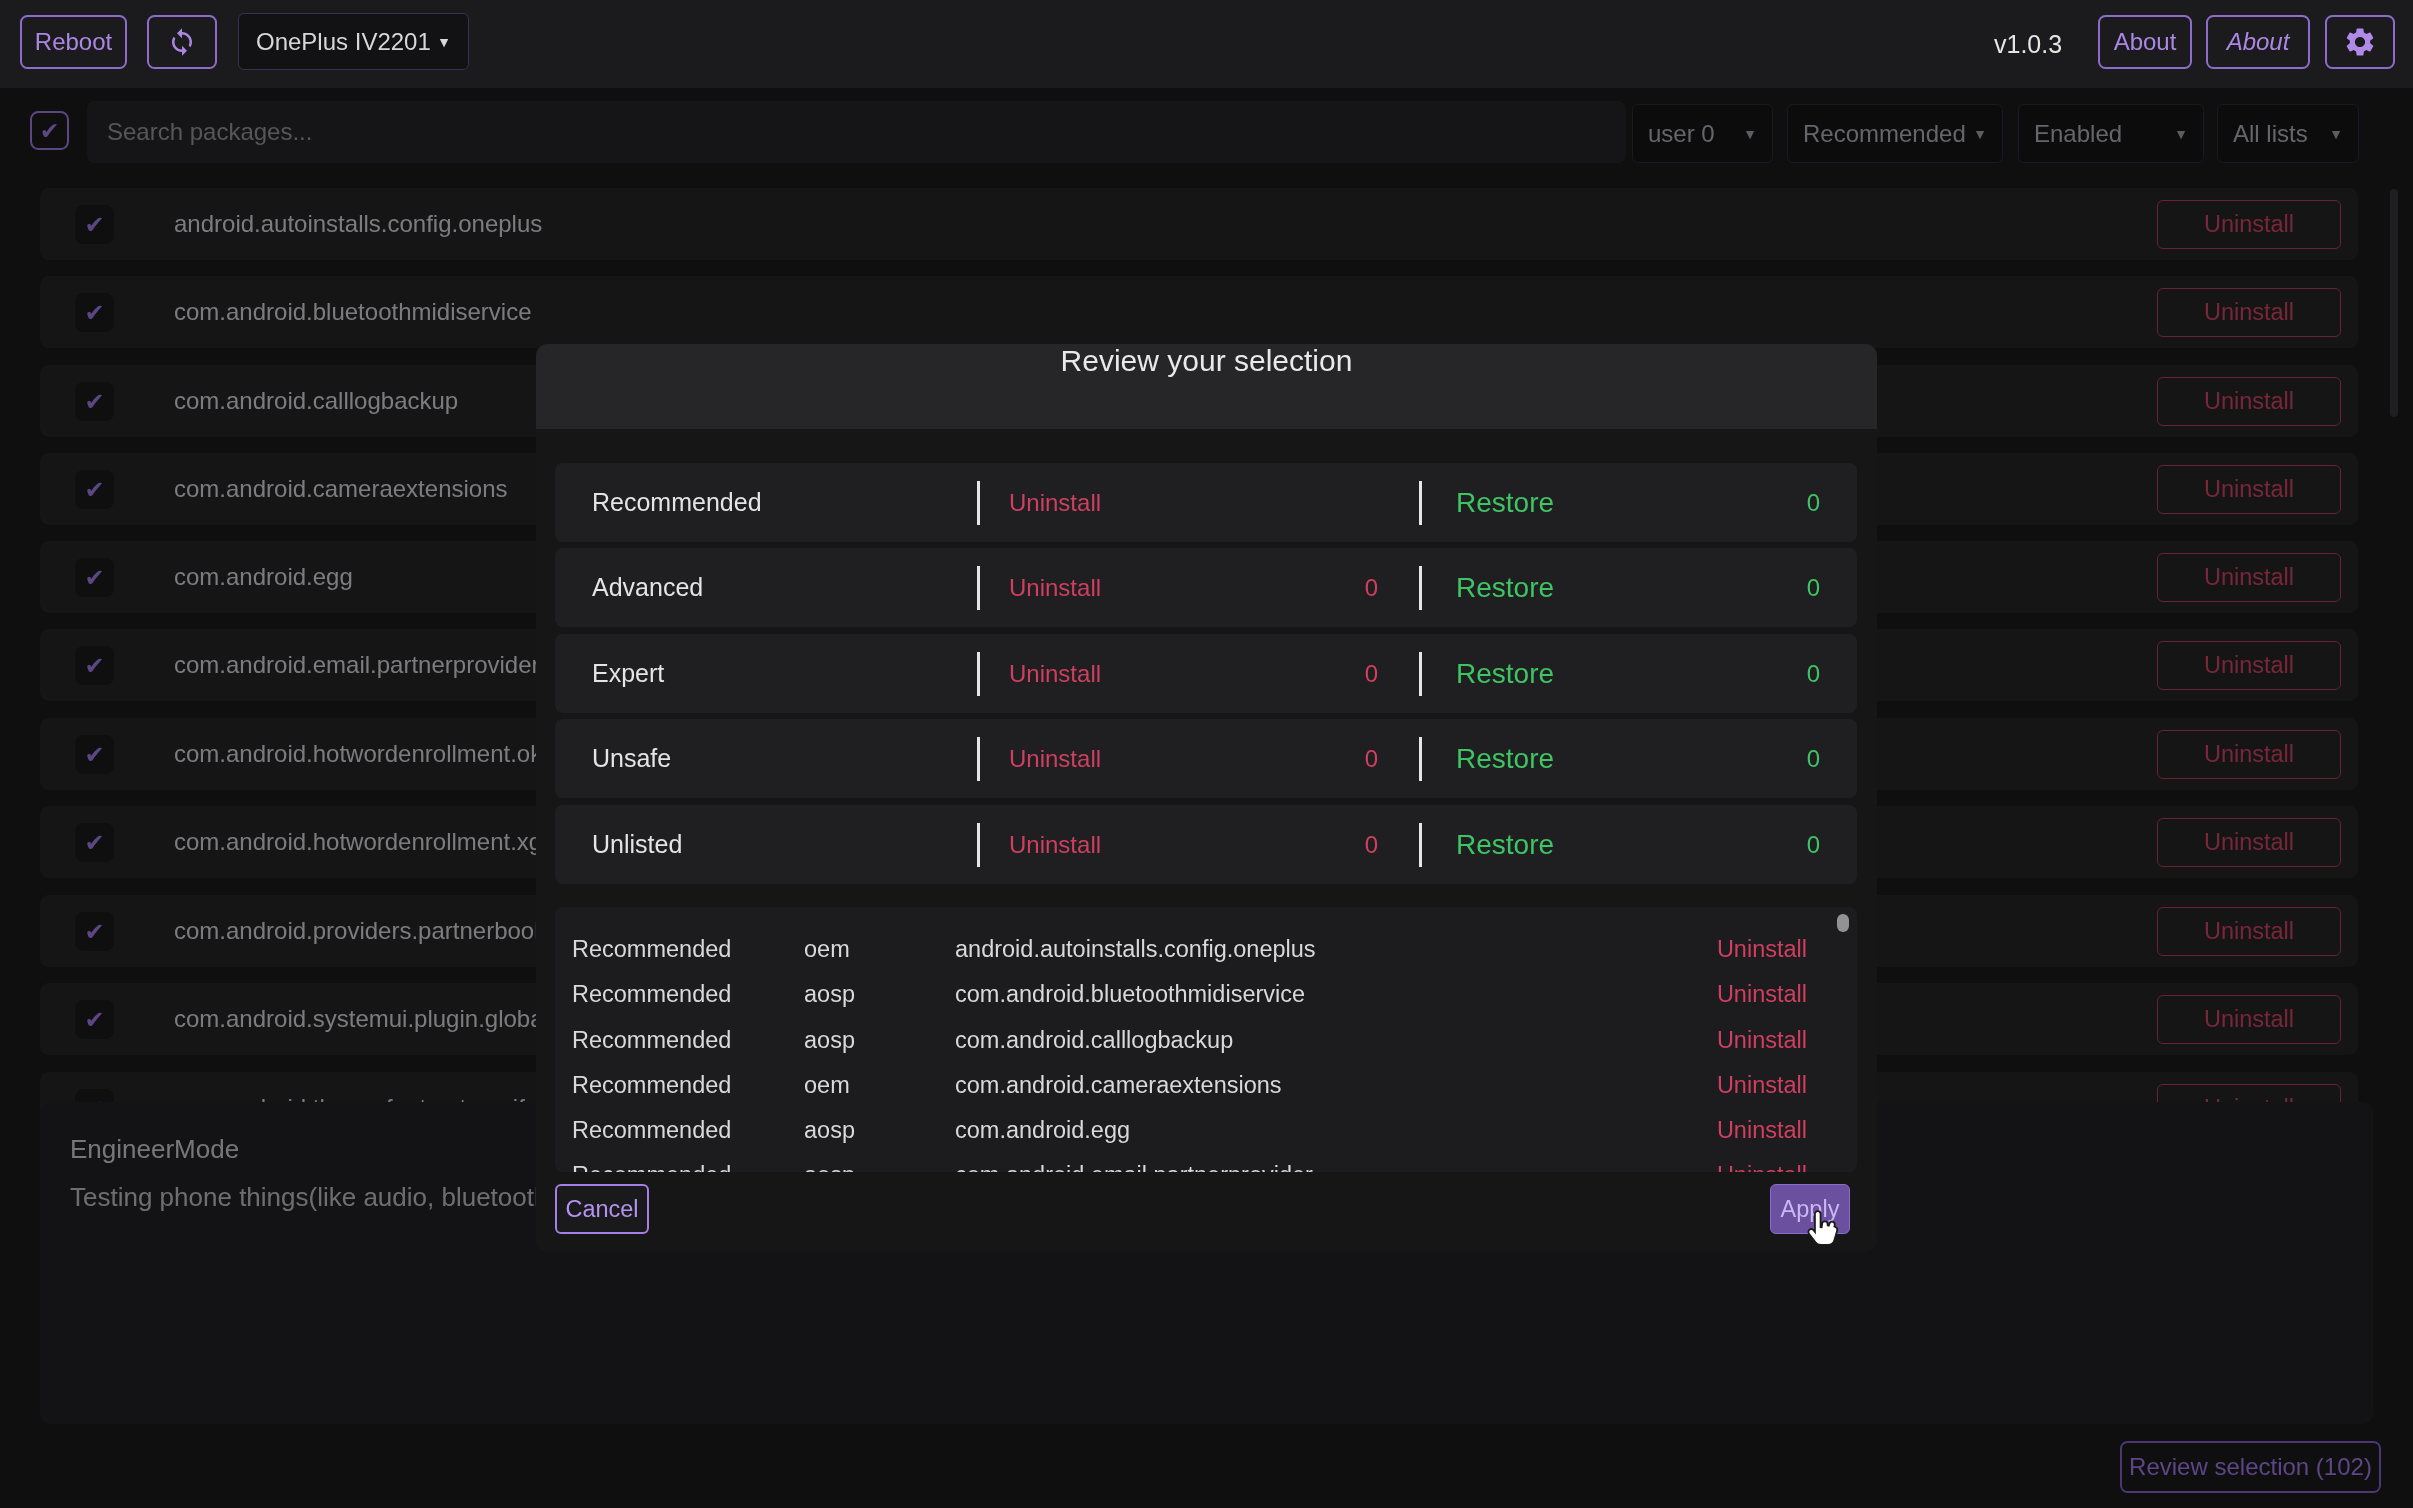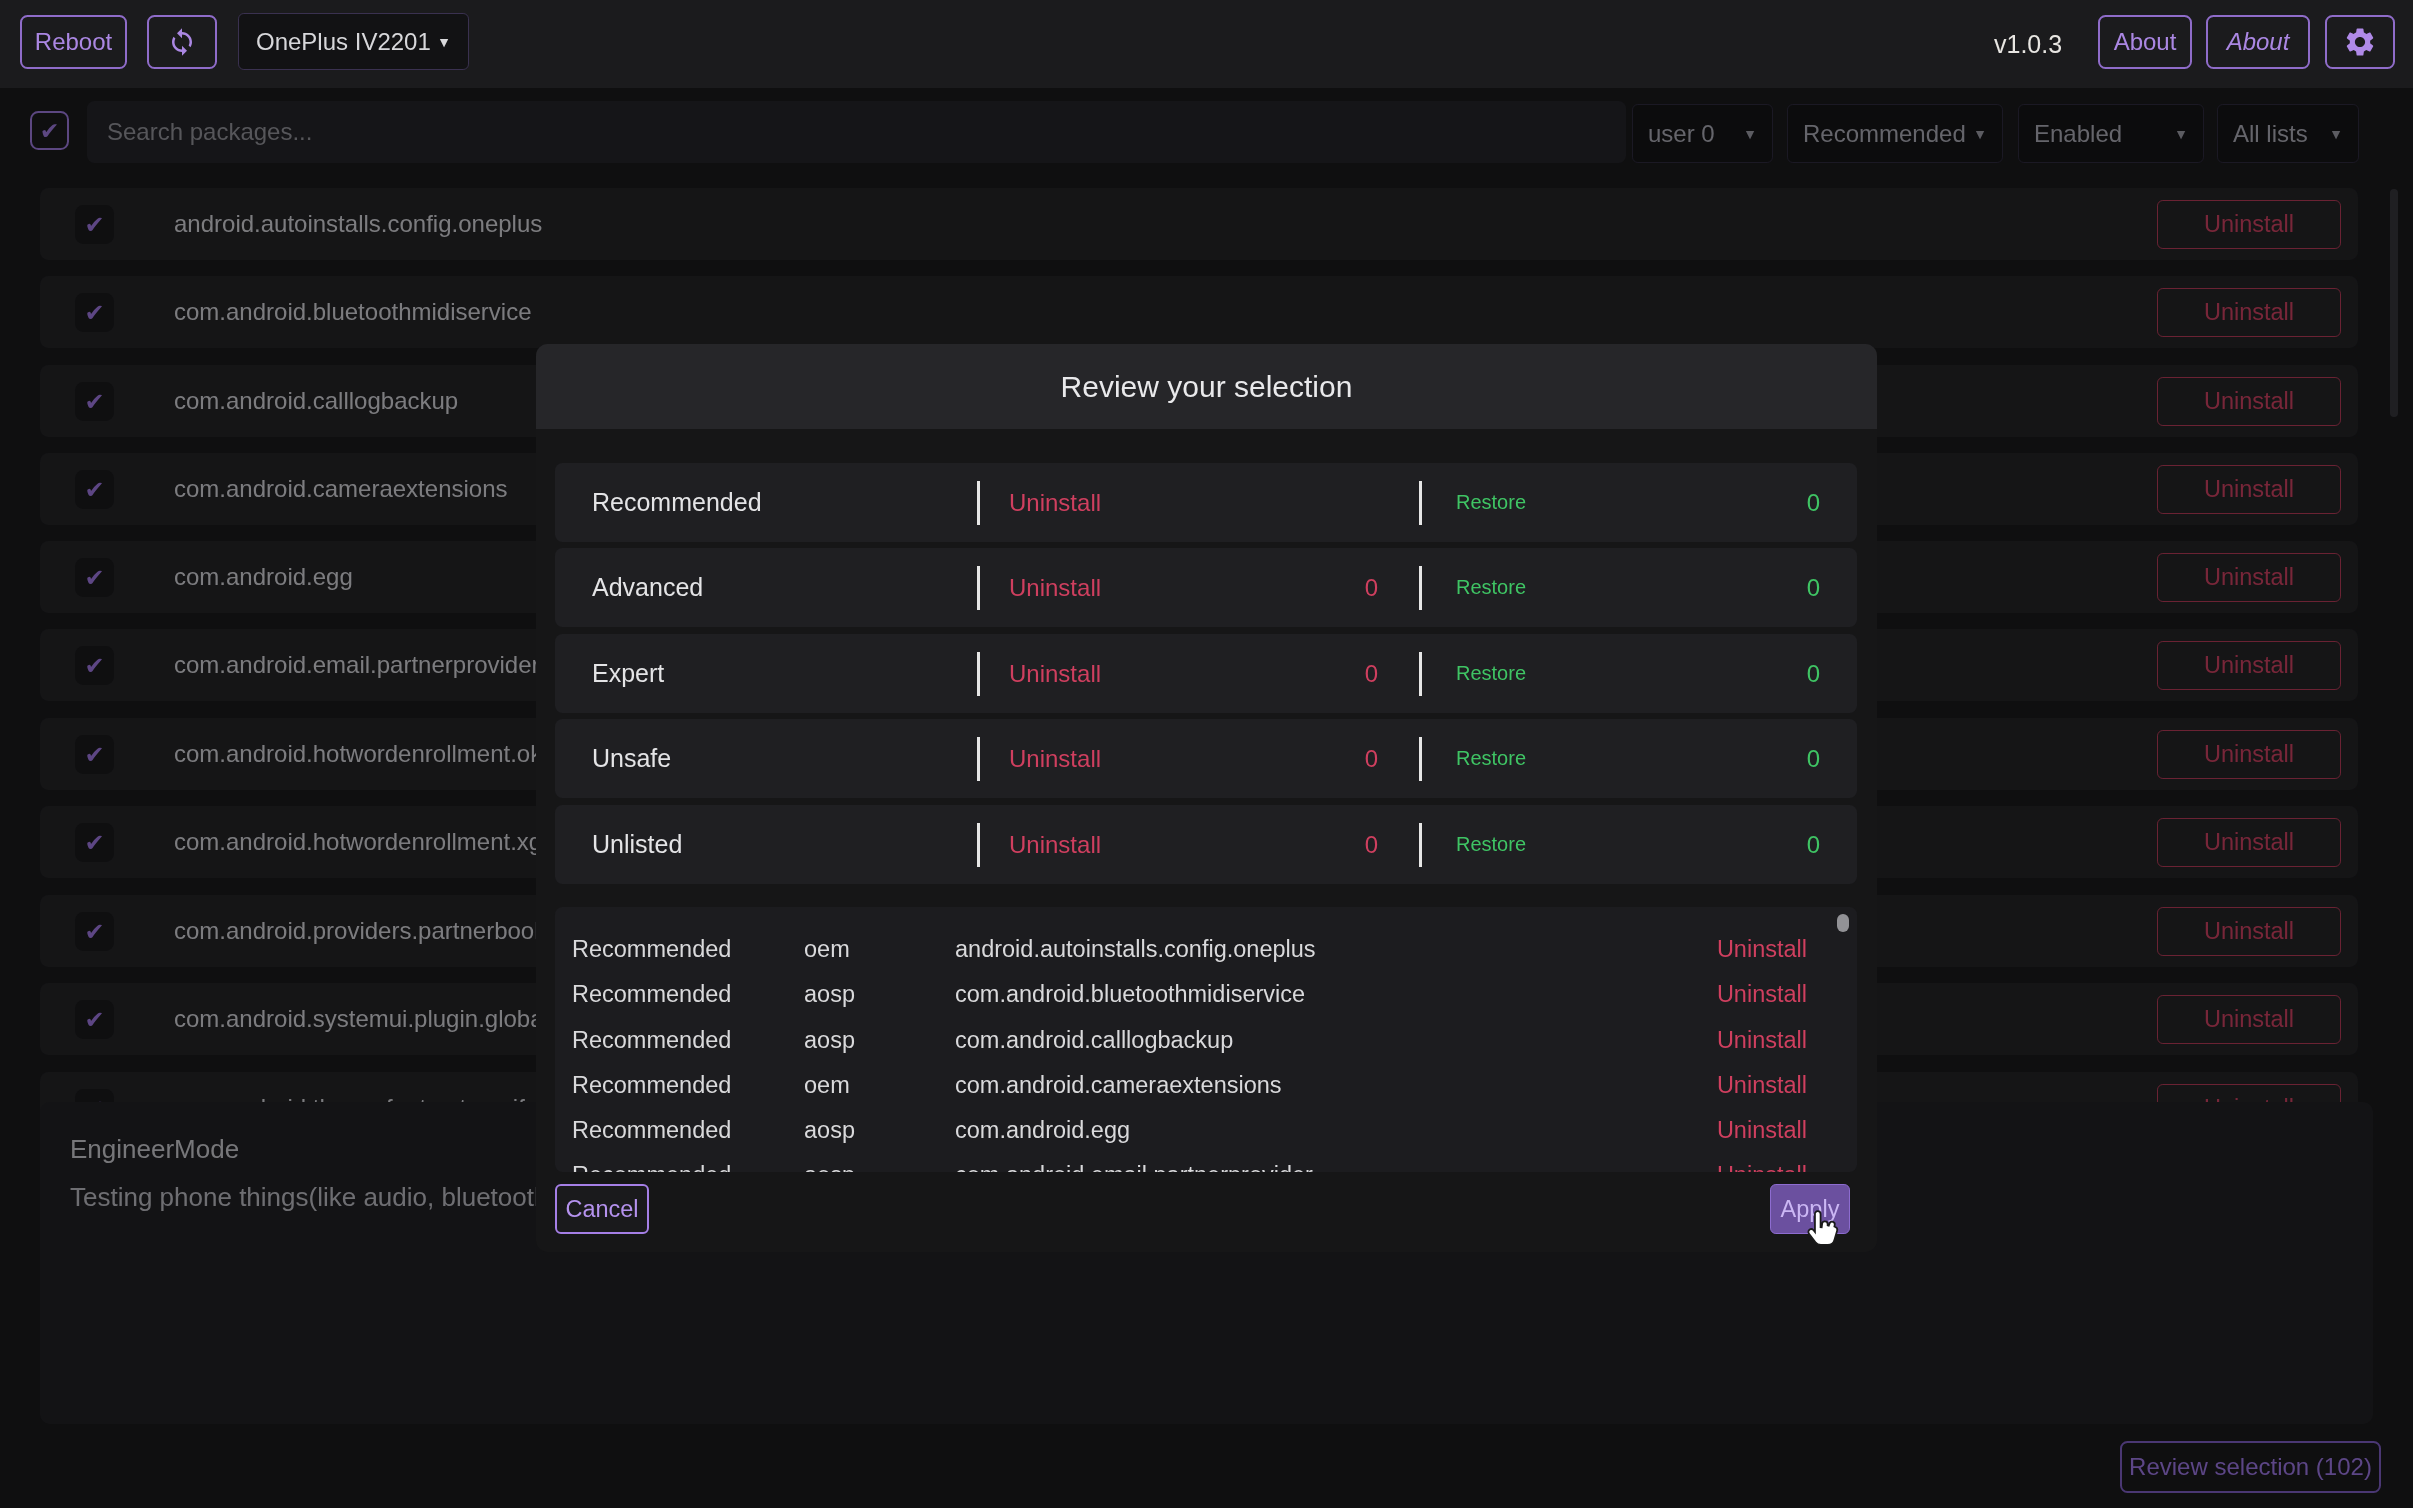--- a/index.html
+++ b/index.html
@@ -52,29 +52,29 @@
     background:#35353a; border-radius:4.2px; }
 
   
   #overlay { position:absolute; left:0; top:88px; width:2413px; height:1420px;
     background:rgba(0,0,0,0.40); z-index:5; }
 
   
   #modal { position:absolute; left:536px; top:344px; width:1341px; height:908px;
     background:#161617; border-radius:11.7px; z-index:10; overflow:hidden; }
   #modal-header { position:absolute; left:0; top:0; width:1341px; height:85px; background:#262629;
-    display:flex; align-items:center; justify-content:center; }
+    display:flex; align-items:flex-start; justify-content:center; }
   #modal-title { color:#e9e9eb; font-size:30px; }
   .catrow { position:absolute; left:19px; width:1302px; height:79px; background:#1f1f22; border-radius:7.5px; }
   .catrow span { position:absolute; top:0; height:79px; display:flex; align-items:center; }
   .cat-name { left:37px; color:#e4e4e6; font-size:25px; }
   .vdiv { position:absolute; width:2.5px; height:44px; top:17.6px; background:#e6e6e6; }
   .cat-ulab { left:454px; color:#cf3f5f; font-size:24px; }
   .cat-ucnt { left:454px; width:369px; color:#cf3f5f; font-size:24px; justify-content:flex-end; }
-  .cat-rlab { left:901px; color:#3fc464; font-size:20px; }
+  .cat-rlab { left:901px; color:#3fc464; font-size:28px; }
   .cat-rcnt { left:901px; width:364px; color:#3fc464; font-size:24px; justify-content:flex-end; }
 
   #modal-list { position:absolute; left:19px; top:563px; width:1302px; height:265px;
     background:#1c1c1f; border-radius:7.5px; overflow:hidden; }
   .mrow { position:absolute; left:0; width:1302px; height:45px; }
   .mrow span { position:absolute; top:0; height:45px; display:flex; align-items:center;
     color:#d9d9db; font-size:23.5px; white-space:nowrap; }
   .m-cat { left:17px; } .m-src { left:249px; } .m-pkg { left:400px; }
   .m-act { right:50px; color:#cf3f5f !important; }
   #list-thumb { position:absolute; right:8.4px; top:6.7px; width:11.7px; height:18.4px; border-radius:5.9px; background:#929296; }

